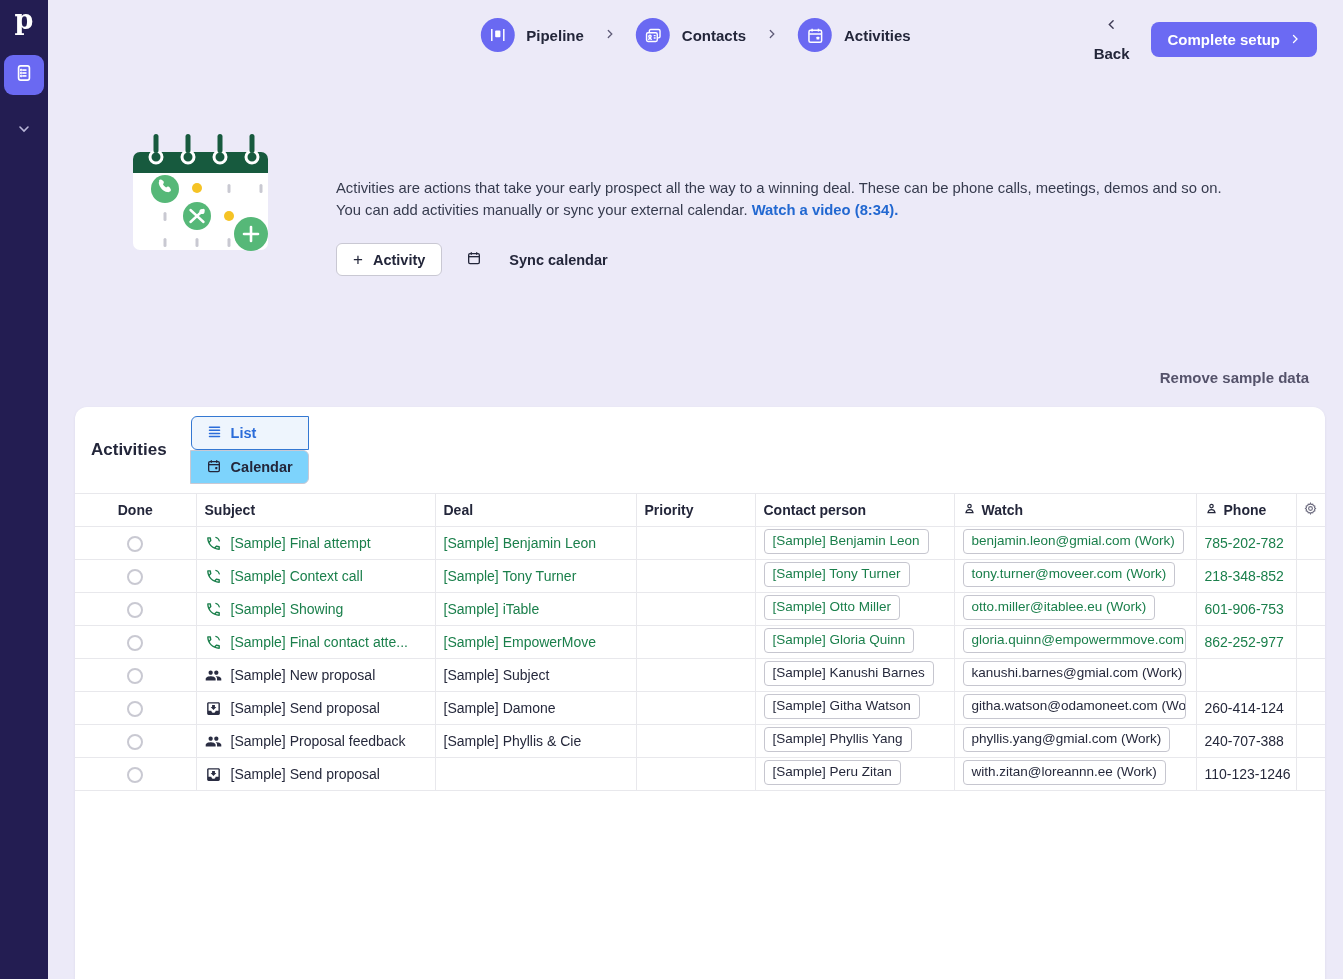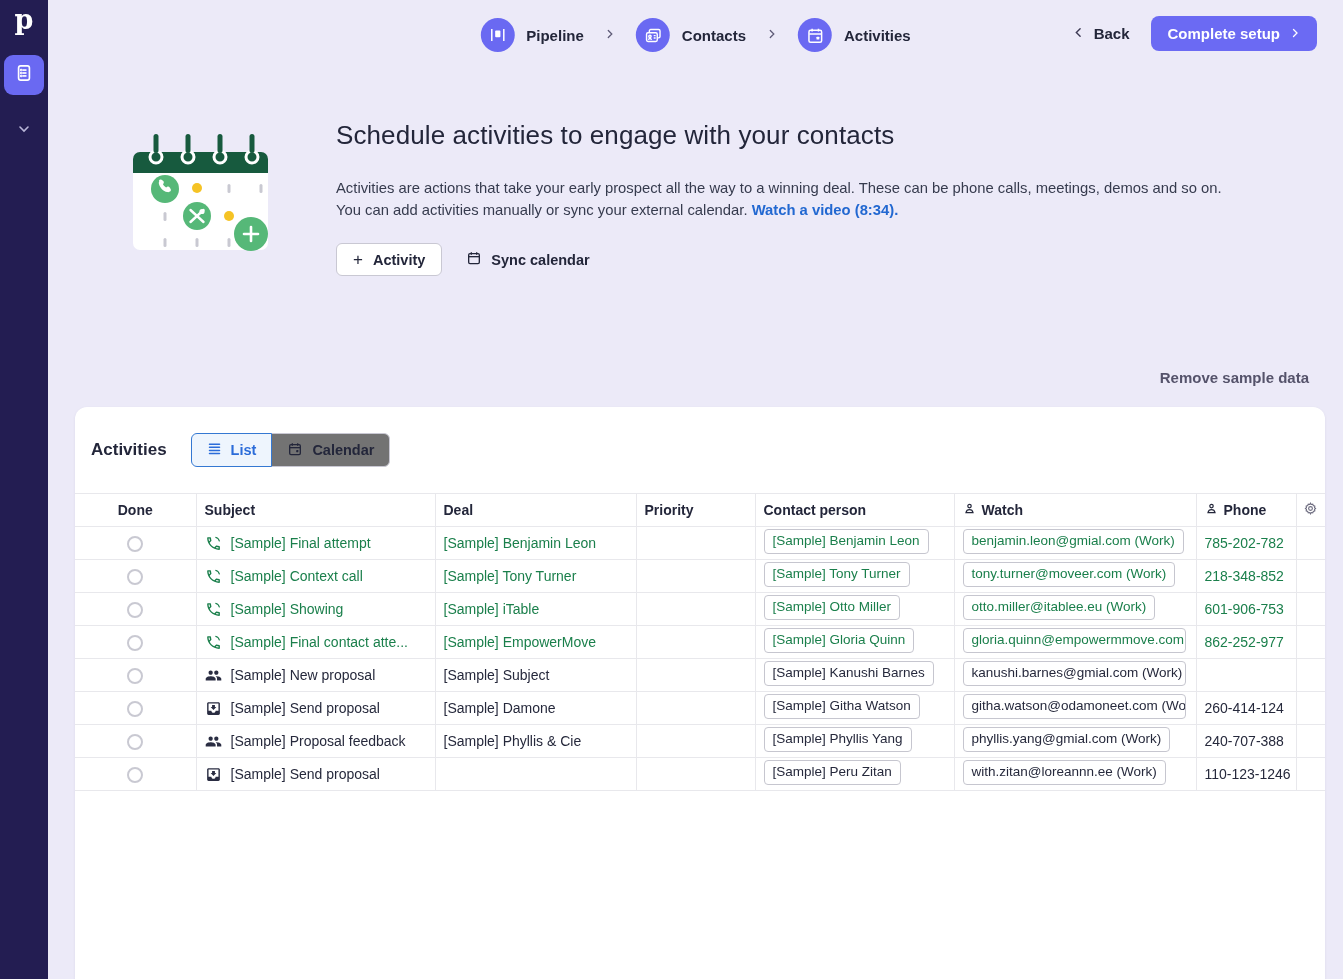--- a/index.html
+++ b/index.html
@@ -18,43 +18,43 @@
 
   
   .topbar { position:absolute; top:0; left:0; right:0; height:70px; }
   .crumbs { position:absolute; left:50%; top:18px; transform:translateX(-50%); display:flex; align-items:center; gap:20px; }
   .crumb { display:flex; align-items:center; gap:12px; cursor:pointer; }
   .crumb-circle { width:34px; height:34px; border-radius:50%; background:#6a69f2; display:flex; align-items:center; justify-content:center; }
   .crumb-label { font-size:15px; font-weight:700; color:#23263a; }
   .crumb.active .crumb-label { font-weight:700; }
   .crumb-sep { color:#5f5c78; font-weight:700; font-size:13px; }
   .top-right { position:absolute; right:26px; top:16px; display:flex; align-items:center; gap:22px; }
-  .back-btn { display:flex; align-items:center; gap:9px; font-size:15px; font-weight:700; color:#23263a; cursor:pointer; }
+  .back-btn { display:flex; align-items:center; gap:9px; font-size:15px; font-weight:700; color:#23263a; cursor:pointer;flex-direction:column; }
   .back-chev { font-size:17px; font-weight:700; color:#4c4962; }
   .primary-btn { display:flex; align-items:center; gap:9px; background:#6b6af3; color:#fff; font-size:15px; font-weight:700; border:none; border-radius:8px; padding:9px 16px; cursor:pointer; }
   .primary-btn .chev { font-size:15px; font-weight:700; }
 
   
   .illustration { position:absolute; left:85px; top:128px; }
   .intro-title { position:absolute; left:288px; top:120px; font-size:26px; font-weight:500; color:#23263a; letter-spacing:.1px; }
   .intro-body { position:absolute; left:288px; top:177px; width:910px; font-size:14.8px; line-height:22px; color:#363b4e; }
   .video-link { color:#2268d1; font-weight:600; cursor:pointer; }
   .intro-actions { position:absolute; left:288px; top:243px; display:flex; align-items:center; gap:18px; }
   .activity-btn { display:flex; align-items:center; gap:10px; background:#fff; border:1px solid #c9c8d3; border-radius:6px; height:33px; padding:0 16px; font-size:14.5px; font-weight:700; color:#23263a; cursor:pointer; }
   .plus-glyph { font-size:17px; font-weight:500; line-height:1; }
-  .sync-btn { display:flex; align-items:center; gap:9px; background:transparent; border:none; font-size:14.5px; font-weight:700; color:#23263a; cursor:pointer; padding:0 6px; }
+  .sync-btn { display:flex; align-items:center; gap:27px; background:transparent; border:none; font-size:14.5px; font-weight:700; color:#23263a; cursor:pointer; padding:0 6px; }
 
   .remove-sample { position:absolute; right:34px; top:369px; font-size:15px; font-weight:700; color:#55536b; cursor:pointer; }
 
   
   .card { position:absolute; left:27px; top:407px; width:1250px; height:572px; background:#fff; border-radius:12px 12px 0 0; box-shadow:0 1px 3px rgba(40,35,80,.08); }
   .card-head { height:86px; display:flex; align-items:center; padding:0 16px; }
   .card-title { font-size:17px; font-weight:700; color:#23263a; margin-right:24px; }
-  .seg { display:flex; }
-  .seg-btn { display:flex; align-items:center; gap:9px; height:34px; padding:0 15px; font-size:14.5px; font-weight:600; border:1px solid #c9c8d3; background:#737373; color:#23263a; cursor:pointer; }
+  .seg { display:flex;flex-direction:column; }
+  .seg-btn { display:flex; align-items:center; gap:9px; height:34px; padding:0 15px; font-size:14.5px; font-weight:600; border:1px solid #c9c8d3; background:#7dd3fc; color:#23263a; cursor:pointer; }
   .seg-btn.first { border-radius:6px 0 0 6px; }
   .seg-btn.last { border-radius:0 6px 6px 0; margin-left:-1px; }
   .seg-btn.active { background:#eef5fd; border-color:#3478d2; color:#2b6cd9; position:relative; z-index:1; }
 
   
   table { width:100%; border-collapse:collapse; table-layout:fixed; }
   th,td { border:1px solid #e8e8ec; height:33px; padding:0 8px; font-size:14px; white-space:nowrap; overflow:hidden; vertical-align:middle; }
   th:first-child, td:first-child { border-left:none; }
   th:last-child, td:last-child { border-right:none; }
   th { text-align:left; font-weight:700; color:#23263a; }
@@ -207,21 +207,20 @@
         <rect x="62.5" y="110" width="3" height="9" rx="1.5" fill="#c9c9d2"></rect>
         <rect x="94.5" y="110" width="3" height="9" rx="1.5" fill="#c9c9d2"></rect>
         <circle cx="118" cy="106" r="17" fill="#56b878"></circle>
         <g stroke="#ffffff" stroke-width="2.6" stroke-linecap="round">
           <line x1="111" y1="106" x2="125" y2="106"></line>
           <line x1="118" y1="99" x2="118" y2="113"></line>
         </g>
       </svg>
     </div>
 
-    <h1 class="intro-title">Schedule activities to engage with your contacts</h1>
     <p class="intro-body">
       <span>Activities are actions that take your early prospect all the way to a winning deal. These can be phone calls, meetings, demos and so on. You can add activities manually or sync your external calendar.</span>
       <span class="video-link">Watch a video (8:34).</span>
     </p>
 
     <div class="intro-actions">
       <button class="activity-btn">
         <span class="plus-glyph">+</span>
         <span>Activity</span>
       </button>

